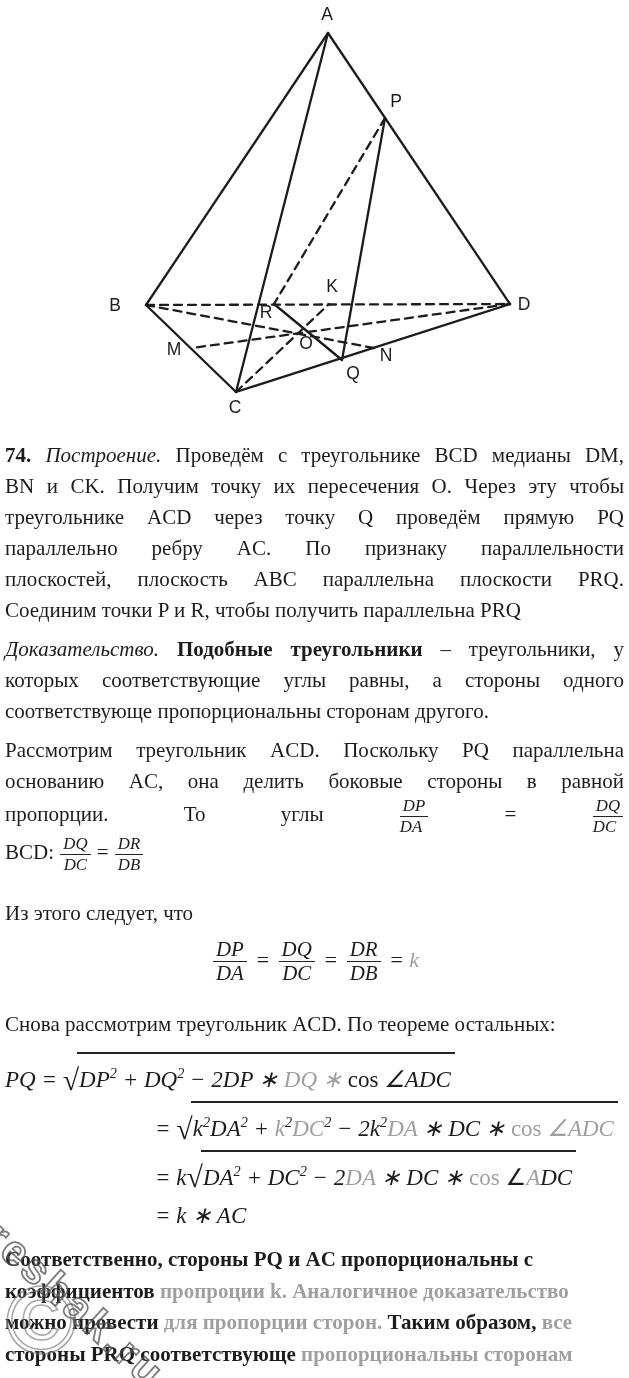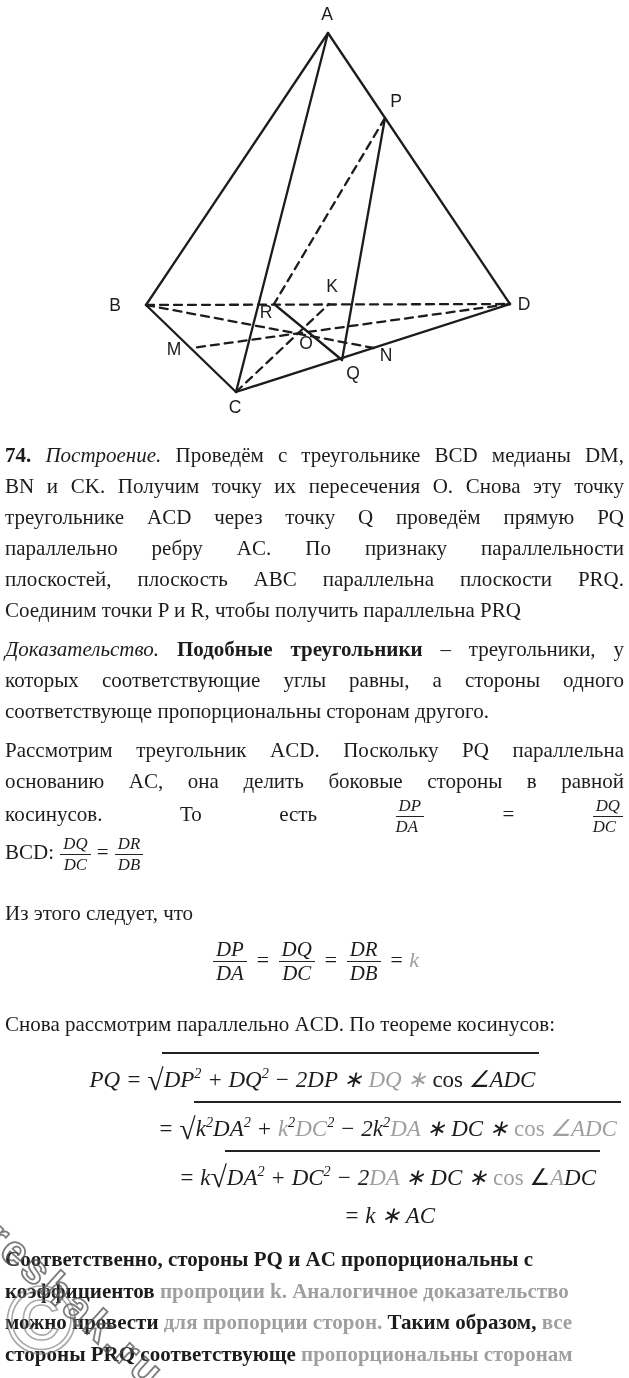--- a/index.html
+++ b/index.html
@@ -22,21 +22,21 @@
   .frac{display:inline-block;vertical-align:middle;text-align:center;
         font-style:italic;line-height:1.05;font-size:0.8em;padding:0 1px;}
   .frac .num{display:block;border-bottom:1.7px solid #222;padding:0 3px 1px 3px;}
   .frac .den{display:block;padding-top:1px;}
   
   .eq-display{margin:10px 0 12px 0;text-align:center;font-size:22px;
               font-style:italic;line-height:1;}
   .eq-display .frac{font-size:0.95em;vertical-align:middle;margin:0 2px;}
   
   .eq-block{margin:12px 0 10px 0;}
-  .eq-block .tline{font-size:23px;font-style:italic;line-height:36px;margin:3px 0;text-align:center;}
+  .eq-block .tline{font-size:23px;font-style:italic;line-height:36px;margin:3px 0;}
   .sqrt{white-space:nowrap;}
   .radsym{display:inline-block;font-style:normal;font-size:1.3em;line-height:1;
           vertical-align:-3px;letter-spacing:-2px;}
   .radicand{display:inline-block;border-top:2.2px solid #222;padding:1px 4px 0 2px;}
   sup{font-size:0.62em;}
   .lead{margin:24px 0 6px 0;}
   .conclusion{font-weight:bold;}
   .conclusion .tline{line-height:31.5px;}
   
   .wm-text{
@@ -83,48 +83,48 @@
       <text x="327" y="292" text-anchor="middle" fill="#1c1c1c" font-family="&quot;Liberation Sans&quot;, sans-serif" font-size="17.5">K</text>
       <text x="261" y="318" text-anchor="middle" fill="#1c1c1c" font-family="&quot;Liberation Sans&quot;, sans-serif" font-size="17.5">R</text>
       <text x="169" y="355" text-anchor="middle" fill="#1c1c1c" font-family="&quot;Liberation Sans&quot;, sans-serif" font-size="17.5">M</text>
       <text x="381" y="361" text-anchor="middle" fill="#1c1c1c" font-family="&quot;Liberation Sans&quot;, sans-serif" font-size="17.5">N</text>
       <text x="301" y="349" text-anchor="middle" fill="#1c1c1c" font-family="&quot;Liberation Sans&quot;, sans-serif" font-size="17.5">O</text>
       <text x="348" y="379" text-anchor="middle" fill="#1c1c1c" font-family="&quot;Liberation Sans&quot;, sans-serif" font-size="17.5">Q</text>
     </svg>
 
   <div class="para">
       <div class="tline just"><span class="b">74. </span><span class="i">Построение. </span><span>Проведём с треугольнике BCD медианы DM,</span></div>
-      <div class="tline just"><span>BN и CK. Получим точку их пересечения O. Снова эту точку</span></div>
+      <div class="tline just"><span>BN и CK. Получим точку их пересечения O. Через эту чтобы</span></div>
       <div class="tline just"><span>треугольнике ACD через точку Q проведём прямую PQ</span></div>
       <div class="tline just"><span>параллельно ребру AC. По признаку параллельности</span></div>
       <div class="tline just"><span>плоскостей, плоскость ABC параллельна плоскости PRQ.</span></div>
       <div class="tline"><span>Соединим точки P и R, чтобы получить параллельна PRQ</span></div>
     </div>
 
   <div class="para">
       <div class="tline just"><span class="i">Доказательство. </span><span class="b">Подобные треугольники</span><span> – треугольники, у</span></div>
       <div class="tline just"><span>которых соответствующие углы равны, а стороны одного</span></div>
       <div class="tline"><span>соответствующе пропорциональны сторонам другого.</span></div>
     </div>
 
   <div class="para">
       <div class="tline just"><span>Рассмотрим треугольник ACD. Поскольку PQ параллельна</span></div>
       <div class="tline just"><span>основанию AC, она делить боковые стороны в равной</span></div>
-      <div class="tline just"><span>косинусов. То есть </span><span class="frac"><span class="num">DP</span><span class="den">DA</span></span><span> = </span><span class="frac"><span class="num">DQ</span><span class="den">DC</span></span></div>
+      <div class="tline just"><span>пропорции. То углы </span><span class="frac"><span class="num">DP</span><span class="den">DA</span></span><span> = </span><span class="frac"><span class="num">DQ</span><span class="den">DC</span></span></div>
       <div class="tline"><span>BCD: </span><span class="frac"><span class="num">DQ</span><span class="den">DC</span></span><span> = </span><span class="frac"><span class="num">DR</span><span class="den">DB</span></span></div>
     </div>
 
   <div class="para lead">
     <span>Из этого следует, что</span>
   </div>
 
   <div class="eq-display"><span class="frac"><span class="num">DP</span><span class="den">DA</span></span><span> = </span><span class="frac"><span class="num">DQ</span><span class="den">DC</span></span><span> = </span><span class="frac"><span class="num">DR</span><span class="den">DB</span></span><span> = </span><span class="f">k</span></div>
 
   <div class="para lead">
-    <span>Снова рассмотрим параллельно ACD. По теореме косинусов:</span>
+    <span>Снова рассмотрим треугольник ACD. По теореме остальных:</span>
   </div>
 
   <div class="eq-block">
       <div class="tline"><span>PQ = </span><span class="sqrt"><span class="radsym">√</span><span class="radicand"><span>DP</span><sup>2</sup><span> + DQ</span><sup>2</sup><span> − 2DP ∗ </span><span class="f">DQ ∗ </span><span class="up">cos </span><span>∠ADC</span></span></span></div>
       <div class="tline ind"><span>= </span><span class="sqrt"><span class="radsym">√</span><span class="radicand"><span>k</span><sup>2</sup><span>DA</span><sup>2</sup><span> + </span><span class="f">k</span><sup>2</sup><span class="f">DC</span><sup>2</sup><span> − 2k</span><sup>2</sup><span class="f">DA</span><span> ∗ DC ∗ </span><span class="f up">cos </span><span class="f">∠ADC</span></span></span></div>
       <div class="tline ind"><span>= k</span><span class="sqrt"><span class="radsym">√</span><span class="radicand"><span>DA</span><sup>2</sup><span> + DC</span><sup>2</sup><span> − 2</span><span class="f">DA</span><span> ∗ DC ∗ </span><span class="f up">cos </span><span class="up">∠</span><span class="f">A</span><span>DC</span></span></span></div>
       <div class="tline ind"><span>= k ∗ AC</span></div>
     </div>
 
   <div class="para conclusion">

